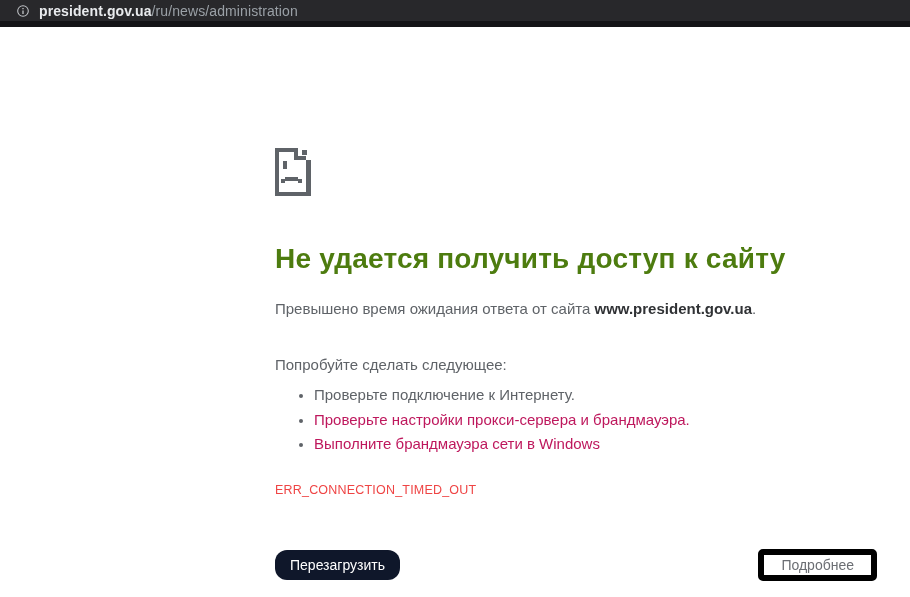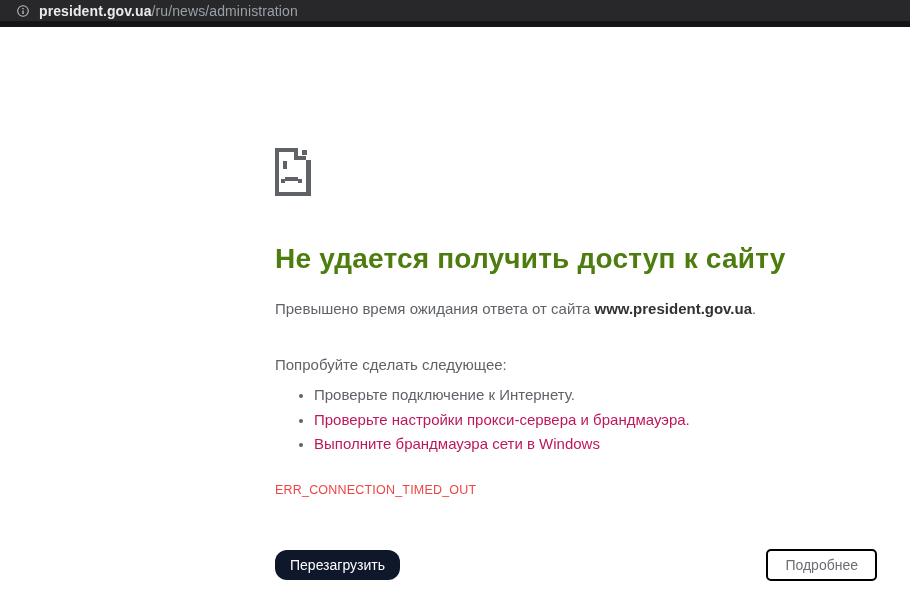--- a/index.html
+++ b/index.html
@@ -88,21 +88,21 @@
   button { font-family: "Liberation Sans", sans-serif; cursor: pointer; }
   button.reload {
     height: 30px; padding: 0 15px;
     background: #0f172a; color: #ffffff;
     border: none; border-radius: 12px;
     font-size: 14px;
   }
   button.details {
     height: 32px; padding: 0 17px;
     background: #ffffff; color: #6b6e73;
-    border: 2px solid #000000; border-radius: 5px;
+    border: 6px solid #000000; border-radius: 5px;
     font-size: 14px;
   }
 </style>
 </head>
 <body>
 
 <div class="topbar">
   <span class="info-icon">
     <svg viewBox="0 0 24 24" width="14" height="14">
       <path fill="#c4c7cb" d="M12 2a10 10 0 1 0 0 20a10 10 0 0 0 0-20zm0 1.8a8.2 8.2 0 1 1 0 16.4a8.2 8.2 0 0 1 0-16.4zM10.9 7h2.2v2.2h-2.2V7zm0 4h2.2v6h-2.2v-6z"></path>

